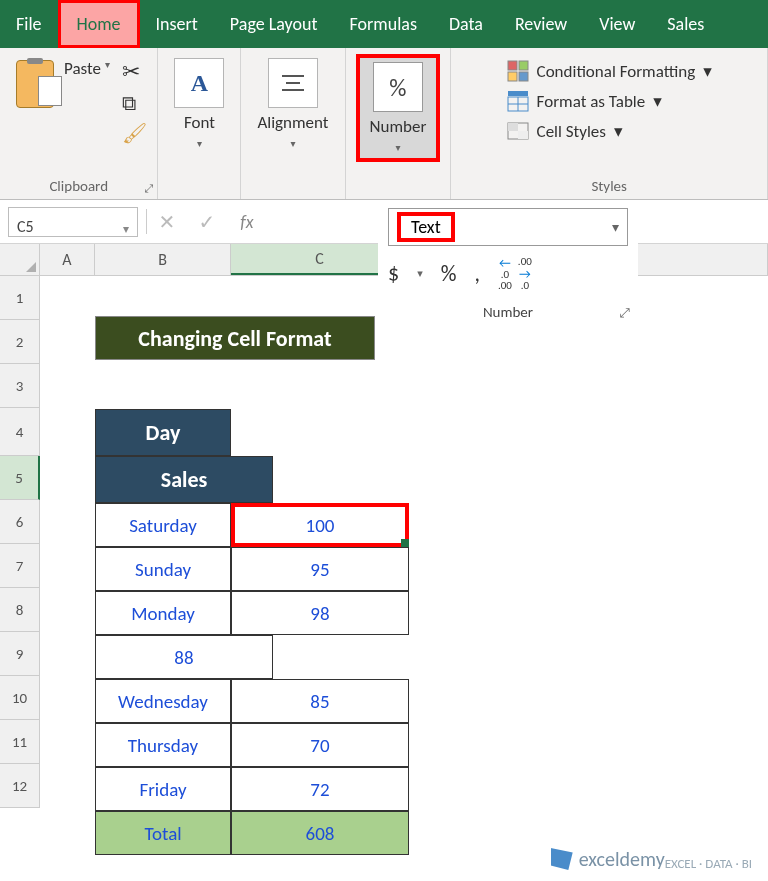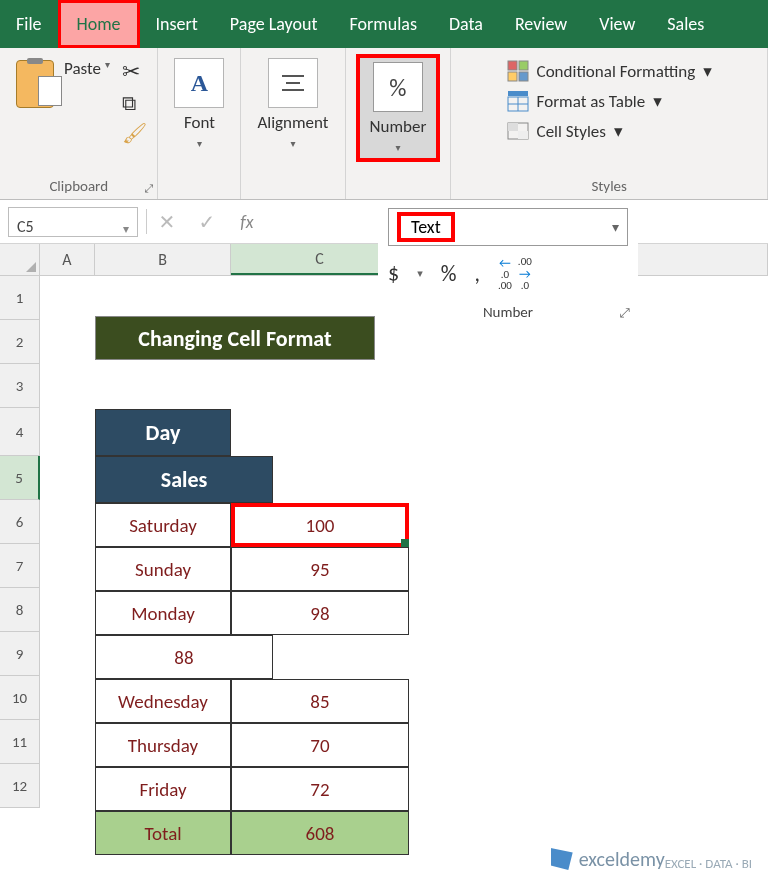--- a/index.html
+++ b/index.html
@@ -76,21 +76,21 @@
 
 .cells { position: relative; flex: 1; }
 
 
 .title-banner { position: absolute; left: 55px; top: 40px; width: 280px; height: 44px; background: #3b4d1f; color: #fff; font-size: 22px; font-weight: bold; display: flex; align-items: center; justify-content: center; border: 1px solid #888; }
 
 .data-table { position: absolute; left: 55px; top: 133px; }
 .dt-header { display: flex; flex-direction: column; }
 .dt-header .cell { background: #2d4b63; color: #fff; font-size: 22px; font-weight: bold; height: 47px; display: flex; align-items: center; justify-content: center; border: 1px solid #333; }
 .dt-row { display: flex; }
-.dt-row .cell { background: #fff; border: 1px solid #333; height: 44px; display: flex; align-items: center; justify-content: center; font-size: 19px; color: #7f1d1d; }
+.dt-row .cell { background: #fff; border: 1px solid #333; height: 44px; display: flex; align-items: center; justify-content: center; font-size: 19px; color: #1d4ed8; }
 .day-col { width: 136px; } .sales-col { width: 178px; }
 .dt-row.total .cell { background: #a9d08e; }
 .selected-cell { border: 4px solid red !important; position: relative; }
 .selected-cell::after { content: ""; position: absolute; right: -4px; bottom: -4px; width: 8px; height: 8px; background: #217346; }
 
 .watermark { position: absolute; right: 16px; bottom: 10px; display: flex; flex-direction: row; align-items: flex-end; color: #9aaab6; font-size: 13px; }
 .watermark .main { font-size: 20px; color: #7a92a6; font-weight: 300; display: flex; align-items: center; gap: 6px; }
 .wm-icon { width: 22px; height: 22px; background: #4a8cca; clip-path: polygon(0 0, 100% 20%, 80% 100%, 0 80%); }
 </style>
 </head>

